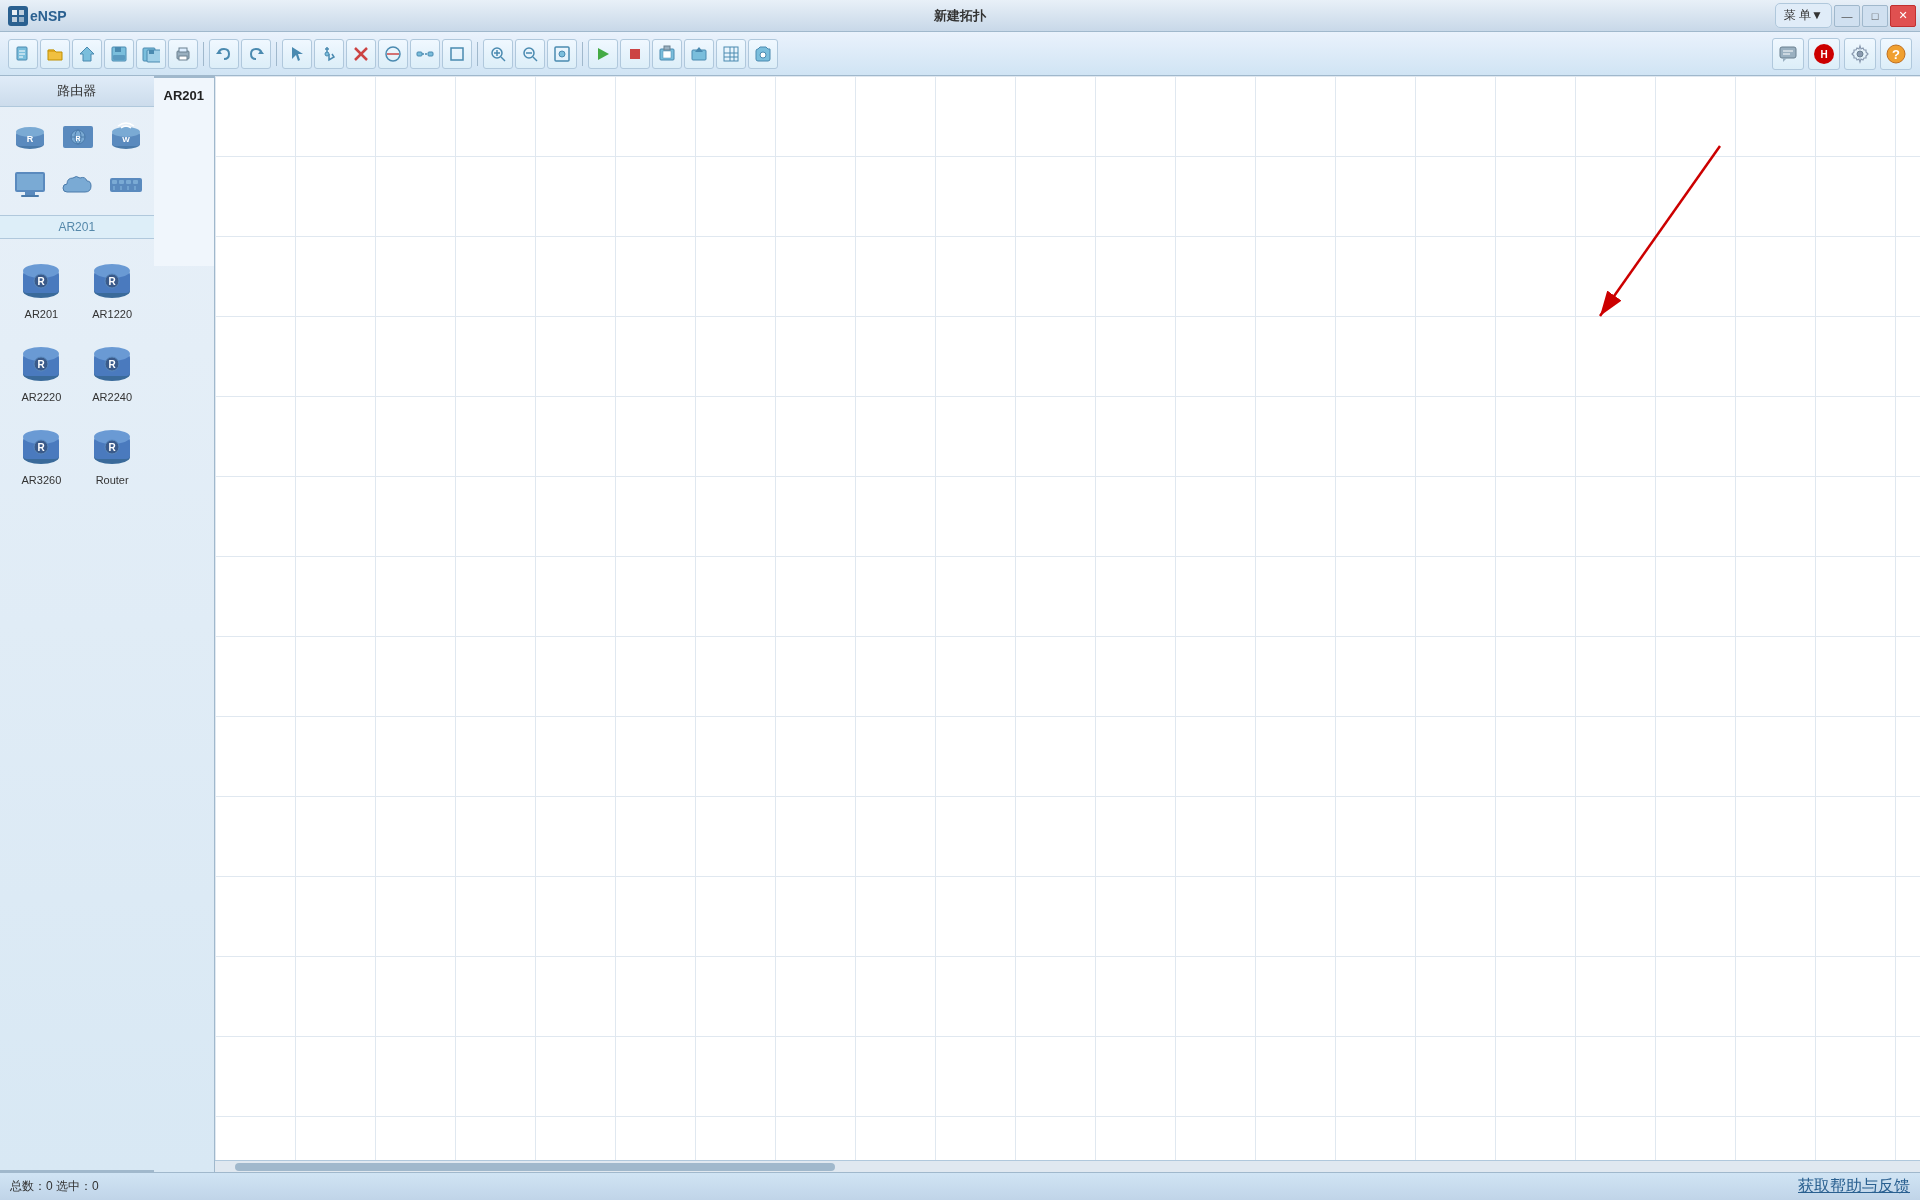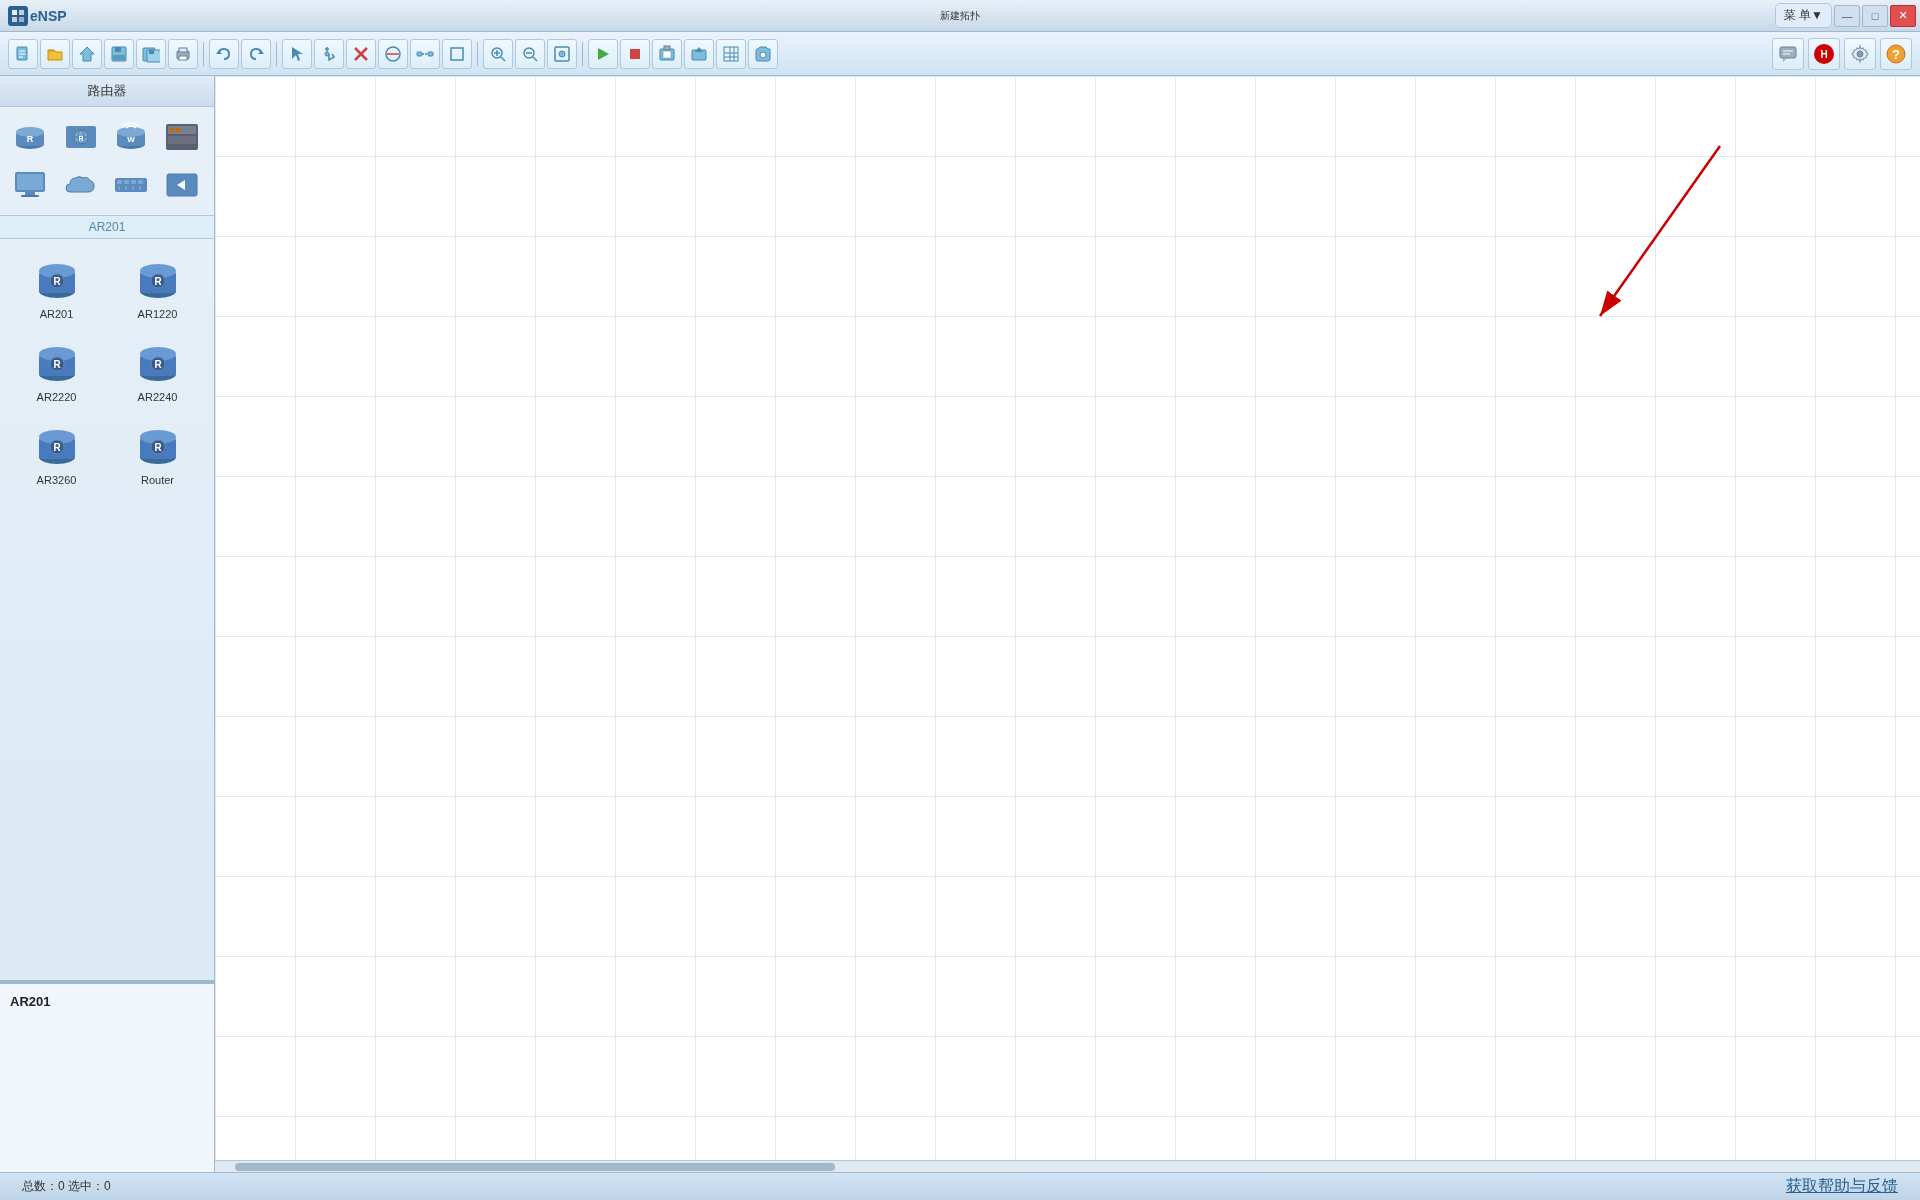--- a/index.html
+++ b/index.html
@@ -46,22 +46,23 @@
       display: flex;
       align-items: center;
       justify-content: center;
       color: white;
       font-size: 10px;
     }
     .title-bar-center {
       position: absolute;
       left: 50%;
       transform: translateX(-50%);
-      font-size: 10px;
+      font-size: 13px;
       color: #333;
+      font-weight: bold;
     }
     .title-bar-right {
       display: flex;
       align-items: center;
       gap: 2px;
       padding-right: 4px;
     }
     .menu-btn {
       padding: 3px 8px;
       background: #e0ecf8;
@@ -140,21 +141,20 @@
       width: 100%;
       height: calc(1200px - 32px - 44px - 28px);
     }
 
     
     .sidebar {
       width: 215px;
       background: linear-gradient(to bottom, #e8f0f8, #d8e8f4);
       border-right: 1px solid #a0b8cc;
       display: flex;
-      flex-direction: column;
       overflow: hidden;
     }
     .sidebar-top {
       flex: 1;
       overflow-y: auto;
       border-bottom: 2px solid #a0b8cc;
     }
     .sidebar-section-title {
       text-align: center;
       padding: 6px;
@@ -279,21 +279,21 @@
 
     
     .status-bar {
       width: 100%;
       height: 28px;
       background: linear-gradient(to bottom, #d0e4f4, #c0d4e8);
       border-top: 1px solid #a0b8cc;
       display: flex;
       align-items: center;
       justify-content: space-between;
-      padding: 0 22px;
+      padding: 0 10px;
     }
     .status-left {
       font-size: 12px;
       color: #333;
     }
     .status-right {
       font-size: 16px;
       color: #2a6090;
       cursor: pointer;
       text-decoration: underline;

